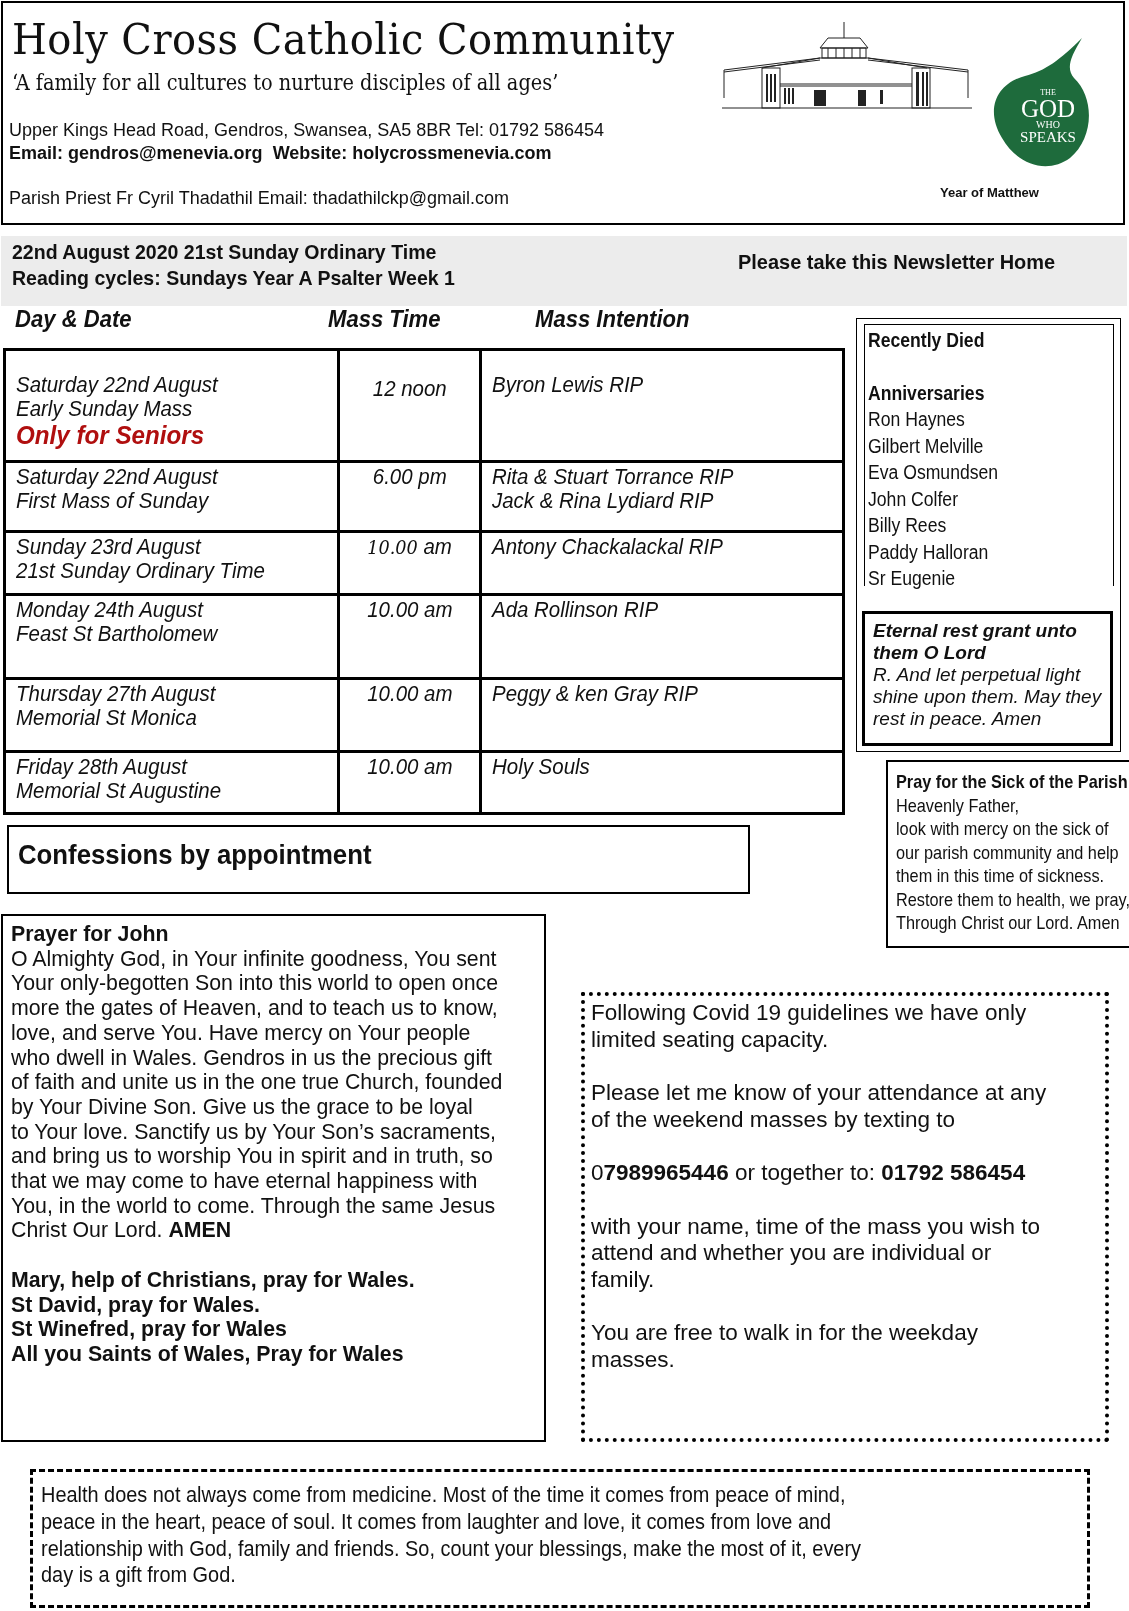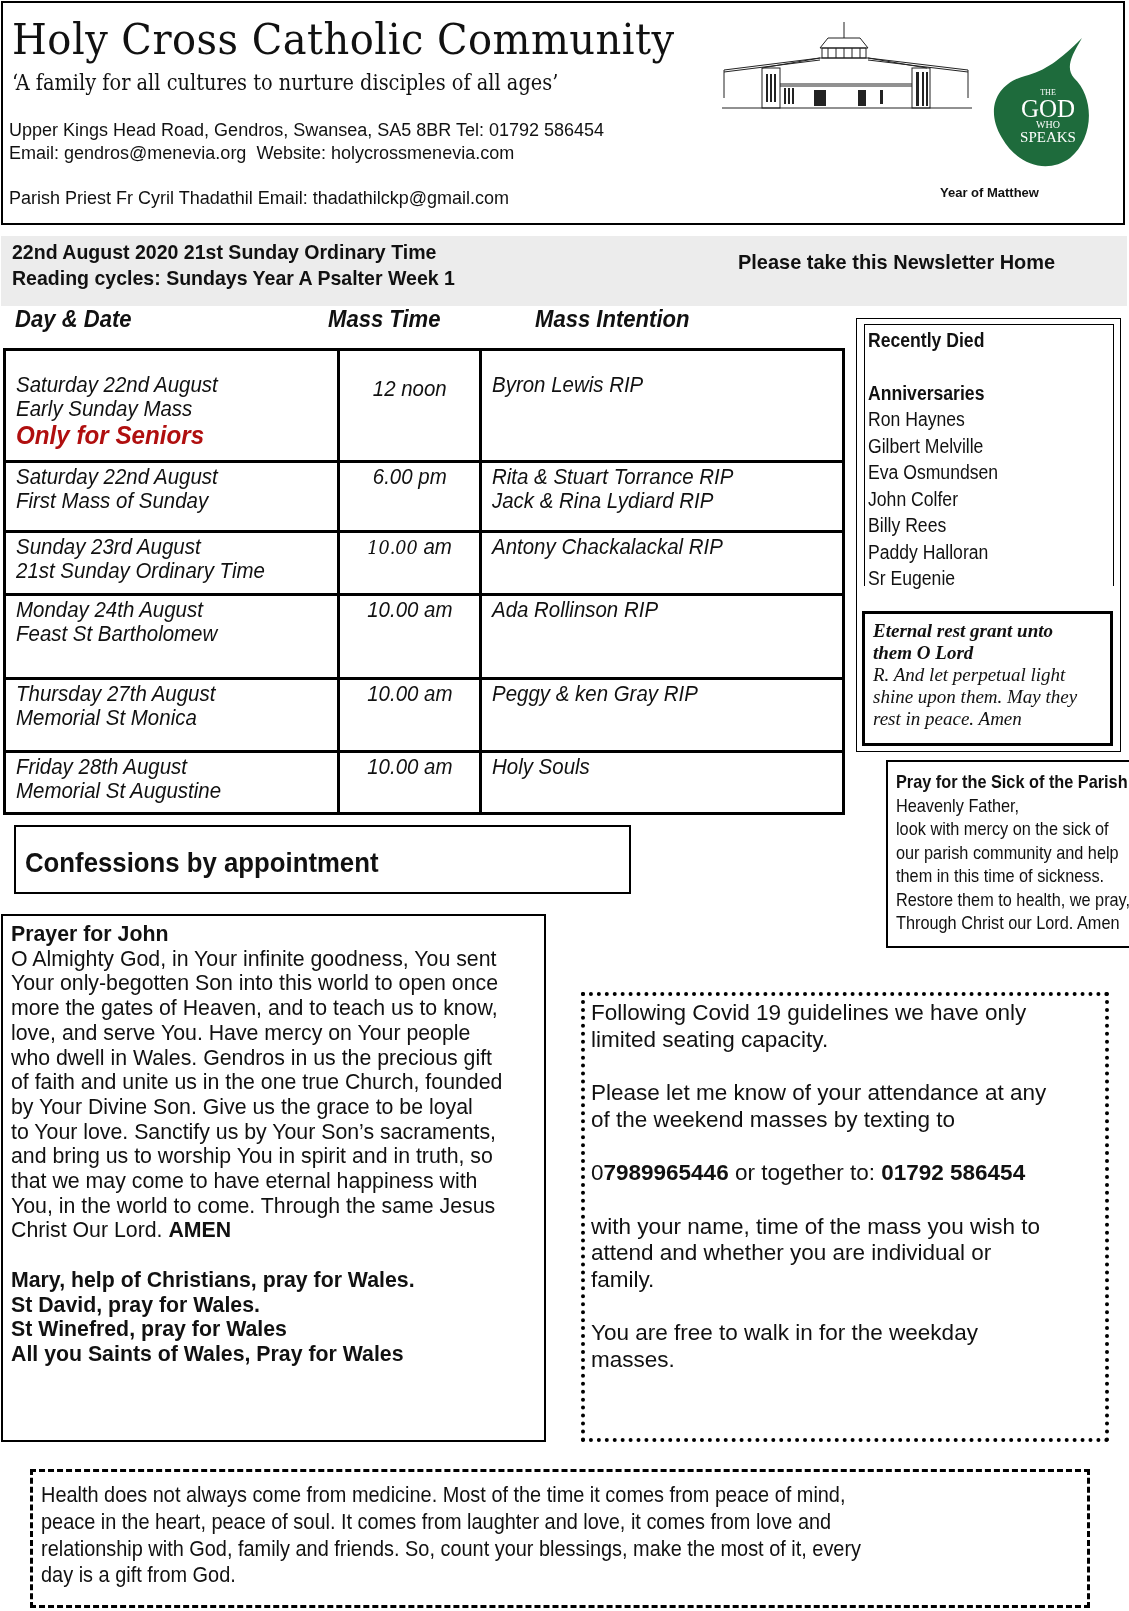--- a/index.html
+++ b/index.html
@@ -5,21 +5,21 @@
     * { box-sizing: border-box; margin: 0; padding: 0; }
     html, body { width: 1129px; height: 1611px; background: #ffffff; overflow: hidden; }
     body { position: relative; font-family: "Liberation Sans", sans-serif; color: #111; }
     .abs { position: absolute; }
 
     
     #header-box { left: 1px; top: 1px; width: 1124px; height: 224px; border: 2px solid #000; }
     #title { left: 12px; top: 14px; font-family: "DejaVu Serif", serif; font-size: 43px; font-weight: normal; letter-spacing: 0.5px; color: #111; white-space: nowrap; transform: scaleX(0.93); transform-origin: left; }
     #motto { left: 12px; top: 70px; font-family: "DejaVu Serif", serif; font-size: 22px; color: #111; white-space: nowrap; transform: scaleX(0.88); transform-origin: left; }
     #address { left: 9px; top: 120px; font-size: 18px; white-space: nowrap; }
-    #email-line { left: 9px; top: 143px; font-size: 18px; font-weight: normal; white-space: nowrap; }
+    #email-line { left: 9px; top: 143px; font-size: 18px; font-weight: bold; white-space: nowrap; }
     #email-line .gap { display: inline-block; width: 10px; }
     #priest { left: 9px; top: 188px; font-size: 18px; white-space: nowrap; }
     #church-drawing { left: 722px; top: 20px; width: 260px; height: 95px; }
     #gws-logo { left: 990px; top: 38px; width: 110px; height: 130px; }
     #year { left: 940px; top: 185px; font-size: 13px; font-weight: bold; white-space: nowrap; }
 
     
     #date-band { left: 1px; top: 236px; width: 1126px; height: 70px; background: #ececec; }
     #date-line1 { left: 12px; top: 240px; font-size: 21px; font-weight: bold; white-space: nowrap; transform: scaleX(0.93); transform-origin: left; }
     #date-line2 { left: 12px; top: 266px; font-size: 21px; font-weight: bold; white-space: nowrap; transform: scaleX(0.93); transform-origin: left; }
@@ -41,29 +41,29 @@
     #sched td.c-intent { }
     #sched .seniors { color: #b00f0f; font-weight: bold; font-size: 26px; line-height: 28px; }
     .serif-time { font-family: "DejaVu Serif", serif; font-size: 19px; }
 
     
     #deaths-outer { left: 856px; top: 318px; width: 265px; height: 434px; border: 1px solid #000; }
     #deaths-inner { left: 864px; top: 324px; width: 250px; height: 262px; border: 1px solid #000; border-bottom: none; }
     #recently-died { left: 868px; top: 329px; font-size: 20px; font-weight: bold; transform: scaleX(0.88); transform-origin: left; white-space: nowrap; }
     #anniv-title { left: 868px; top: 382px; font-size: 20px; font-weight: bold; transform: scaleX(0.88); transform-origin: left; white-space: nowrap; }
     #anniv-list { left: 868px; top: 406px; font-size: 20px; line-height: 26.5px; transform: scaleX(0.88); transform-origin: left; white-space: nowrap; }
-    #eternal-box { left: 862px; top: 611px; width: 251px; height: 135px; border: 3px solid #000; padding: 6px 8px; font-family: Liberation Serif, serif; font-style: italic; font-size: 19px; line-height: 22px; }
+    #eternal-box { left: 862px; top: 611px; width: 251px; height: 135px; border: 3px solid #000; padding: 6px 8px; font-family: Liberation Sans, sans-serif; font-style: italic; font-size: 19px; line-height: 22px; }
     #eternal-box .bold { font-weight: bold; }
 
     #sick-box { left: 886px; top: 760px; width: 262px; height: 188px; border: 2px solid #000; padding: 8px 8px; font-size: 18.5px; line-height: 23.5px; }
     #sick-box .inner { transform: scaleX(0.88); transform-origin: left; white-space: nowrap; }
     #sick-box .bold { font-weight: bold; }
 
     
-    #confess-box { left: 14px; top: 825px; width: 617px; height: 69px; border: 2px solid #000; padding: 20px 9px; }
+    #confess-box { left: 7px; top: 825px; width: 743px; height: 69px; border: 2px solid #000; padding: 12px 9px; }
     #confess-box span { font-size: 28px; font-weight: bold; display: inline-block; transform: scaleX(0.92); transform-origin: left; white-space: nowrap; }
 
     
     #wales-box { left: 1px; top: 914px; width: 545px; height: 528px; border: 2px solid #000; padding: 6px 8px; font-size: 21.3px; line-height: 24.7px; }
     #wales-box .bold { font-weight: bold; }
     #wales-box p { white-space: nowrap; }
     #wales-box .spacer { height: 24.7px; }
 
     
     #covid-box { left: 581px; top: 992px; width: 528px; height: 450px; border: 4px dotted #000; padding: 4px 6px; font-size: 22.5px; line-height: 26.5px; }

